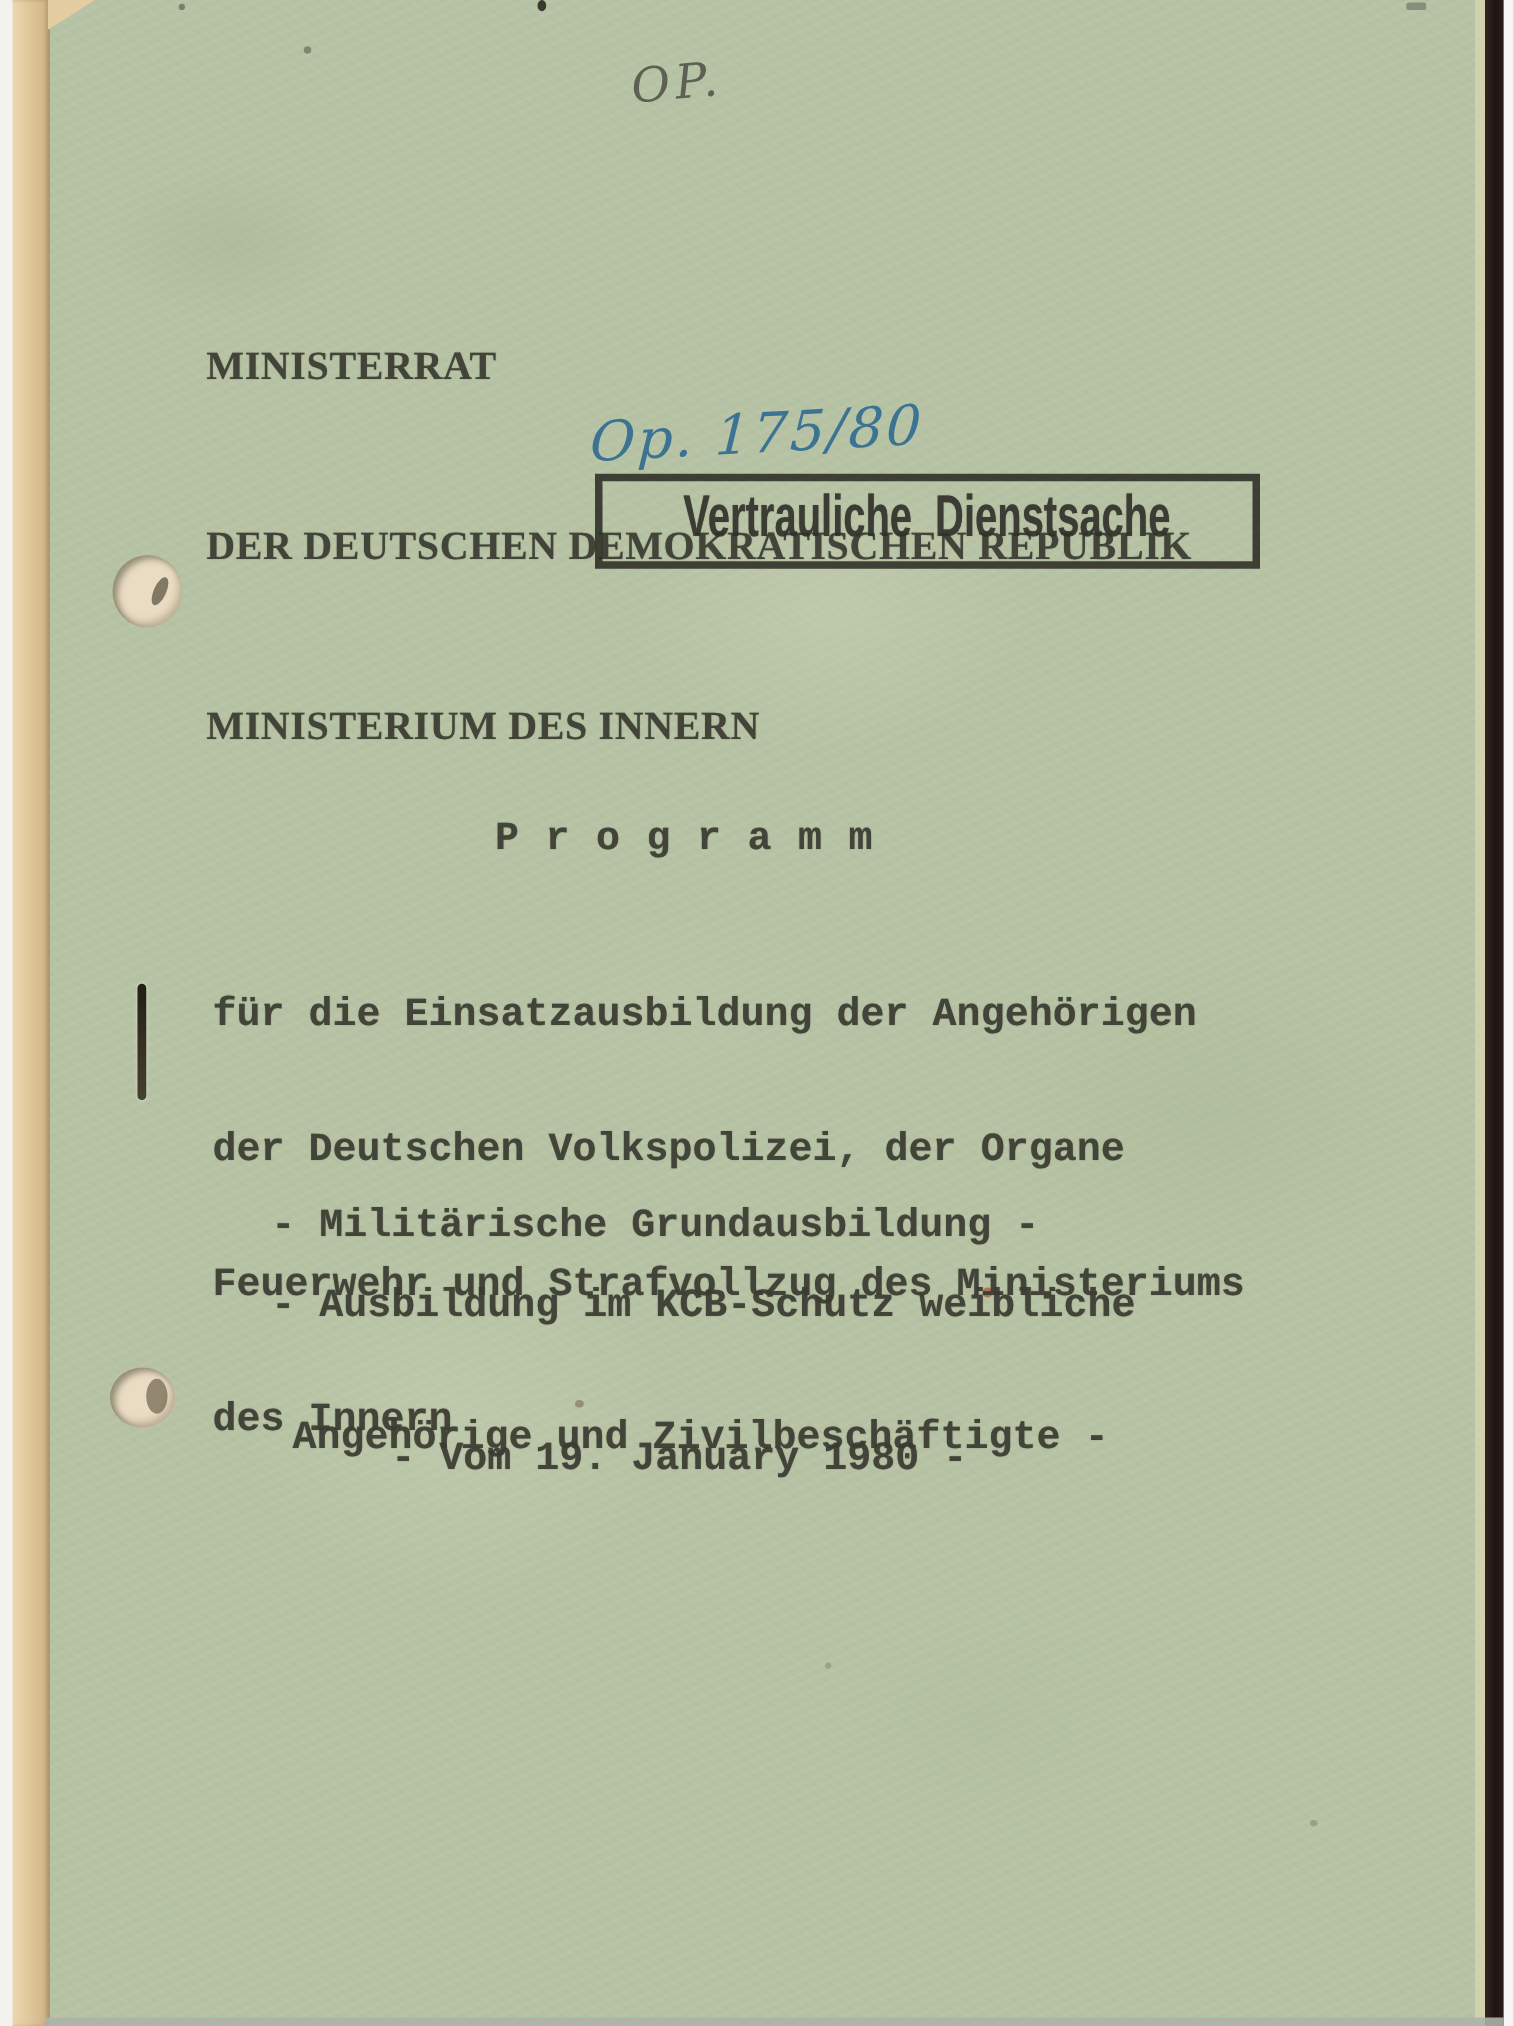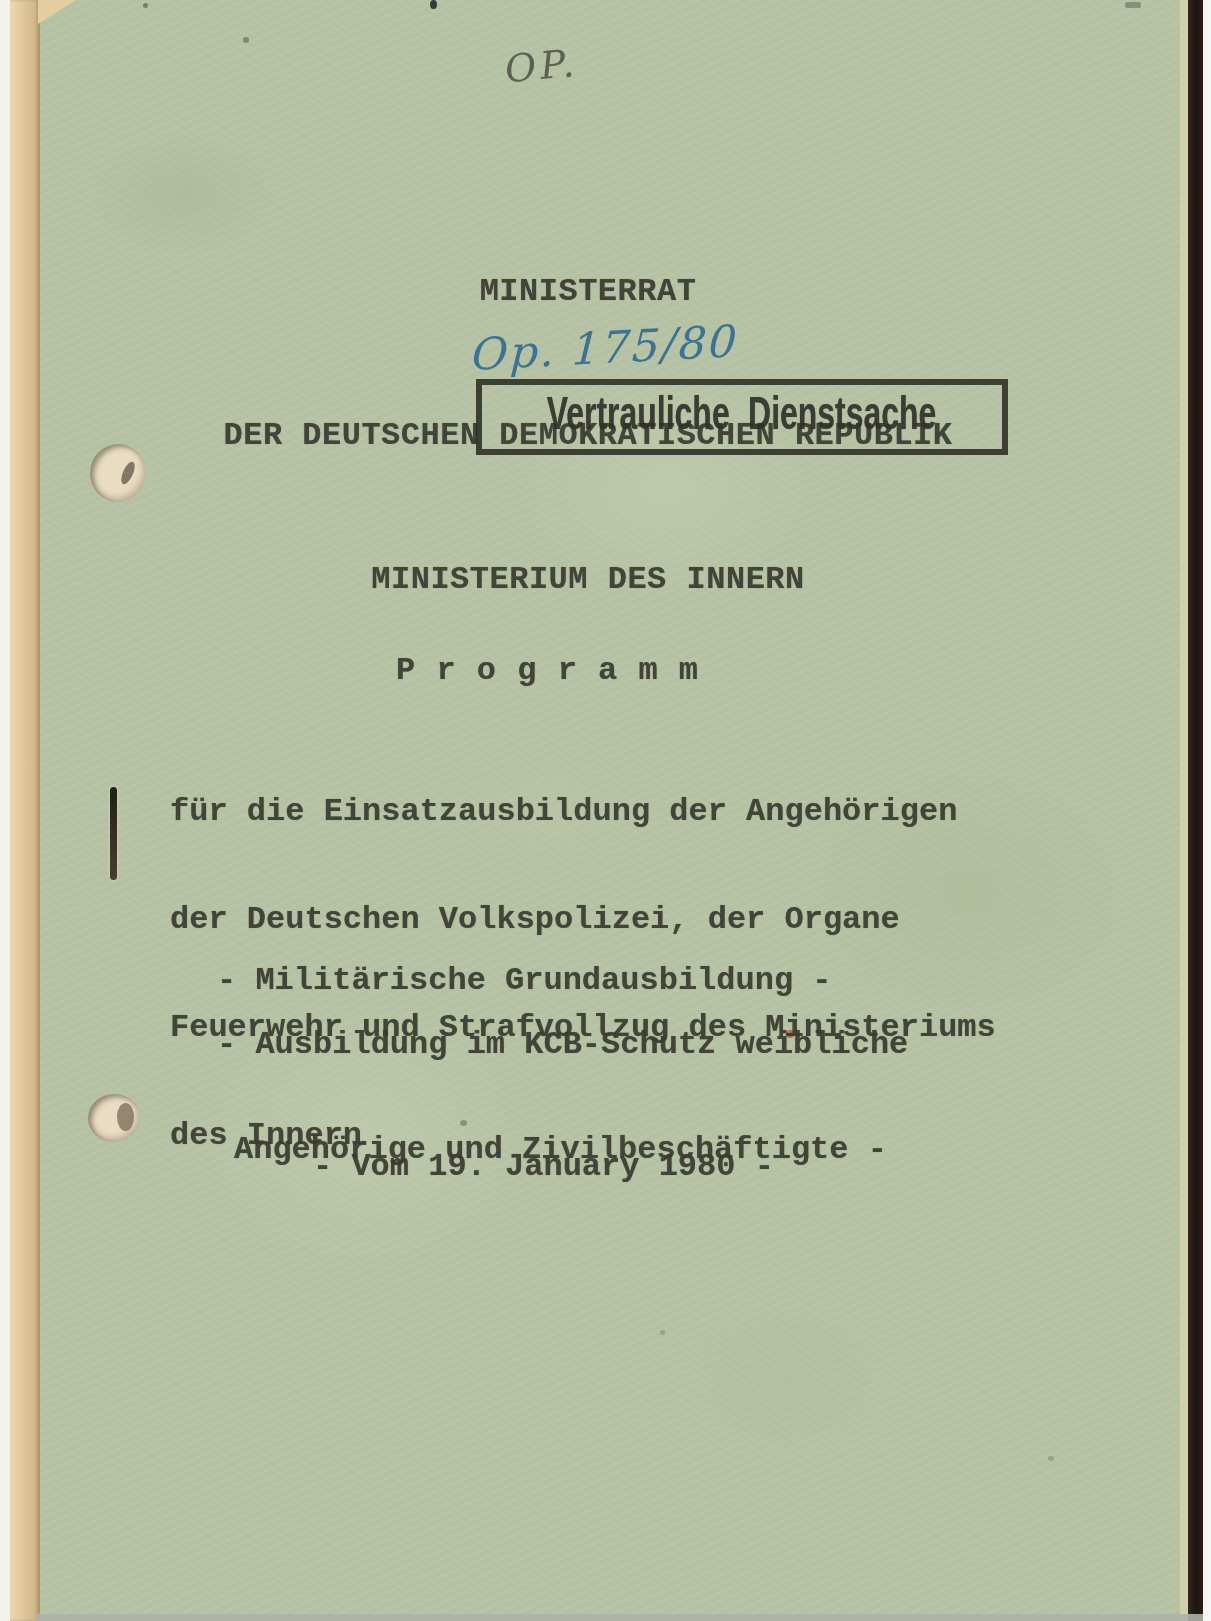--- a/index.html
+++ b/index.html
@@ -45,22 +45,22 @@
   .speck-2{left:1125px;top:2px;width:16px;height:6px;background:#6a6a60;opacity:.6;border-radius:2px;}
   .speck-3{left:786px;top:1030px;width:8px;height:8px;background:#b25838;opacity:.75;}
   .speck-4{left:460px;top:1120px;width:7px;height:6px;background:#6b5d3f;opacity:.5;}
   .speck-5{left:243px;top:37px;width:6px;height:6px;background:#55554a;opacity:.55;}
   .speck-6{left:660px;top:1330px;width:5px;height:5px;background:#70705f;opacity:.4;}
   .speck-7{left:1048px;top:1456px;width:6px;height:5px;background:#70705f;opacity:.4;}
   .speck-8{left:143px;top:3px;width:5px;height:5px;background:#50504a;opacity:.6;}
   
   .tw{font-family:"Liberation Mono",monospace;font-weight:700;font-size:32px;
     color:#3b3b31;text-shadow:0 0 1px rgba(59,59,49,.55);opacity:.93;white-space:pre;}
-  .header-block{position:absolute;left:153px;top:172px;width:870px;text-align:center;
-    line-height:48px;letter-spacing:.5px;}
+  .header-block{position:absolute;left:165px;top:172px;width:870px;
+    line-height:48px;letter-spacing:.5px;font-family:Liberation Serif, serif;}
   .doc-title{position:absolute;left:396px;top:652px;letter-spacing:1px;}
   .intro-block{position:absolute;left:170px;top:722px;line-height:36px;}
   .item{position:absolute;left:217px;line-height:35px;}
   .item-1{top:893px;}
   .item-2{top:957px;}
   .item-2 .item-line-2{margin-left:17px;}
   .item-3{top:1053px;}
   .date-line{position:absolute;left:313px;top:1148px;}
   
   .stamp-box{position:absolute;left:476px;top:379px;width:532px;height:76px;

